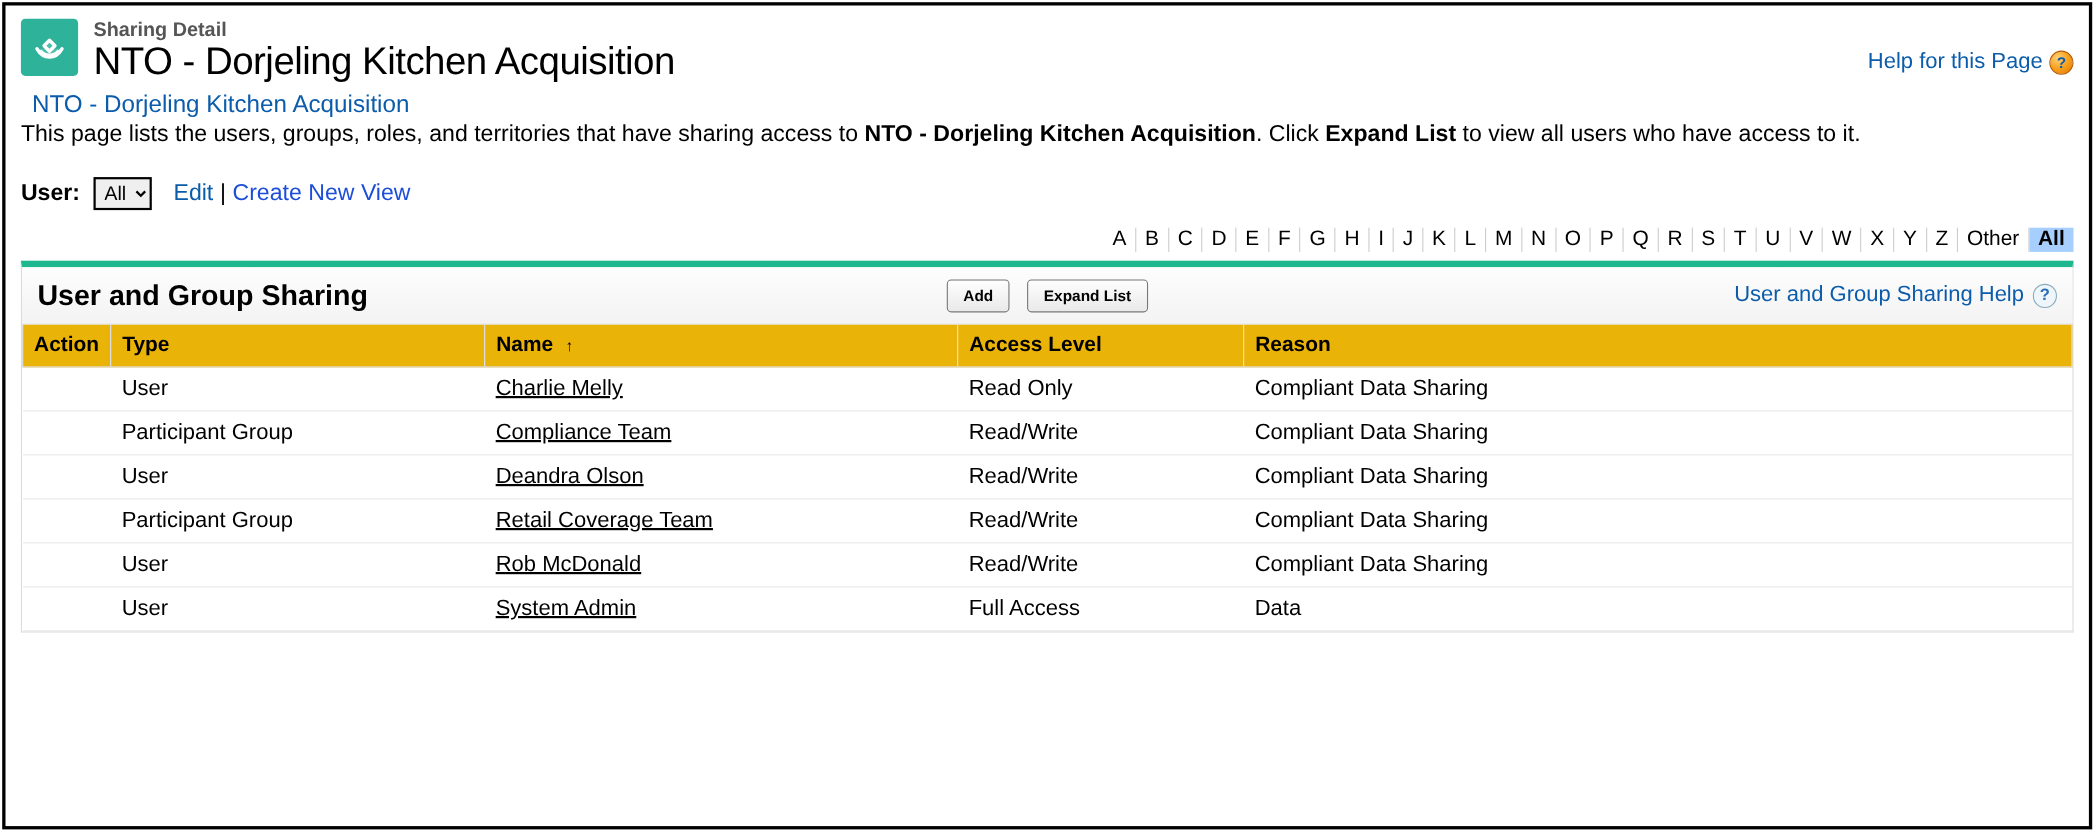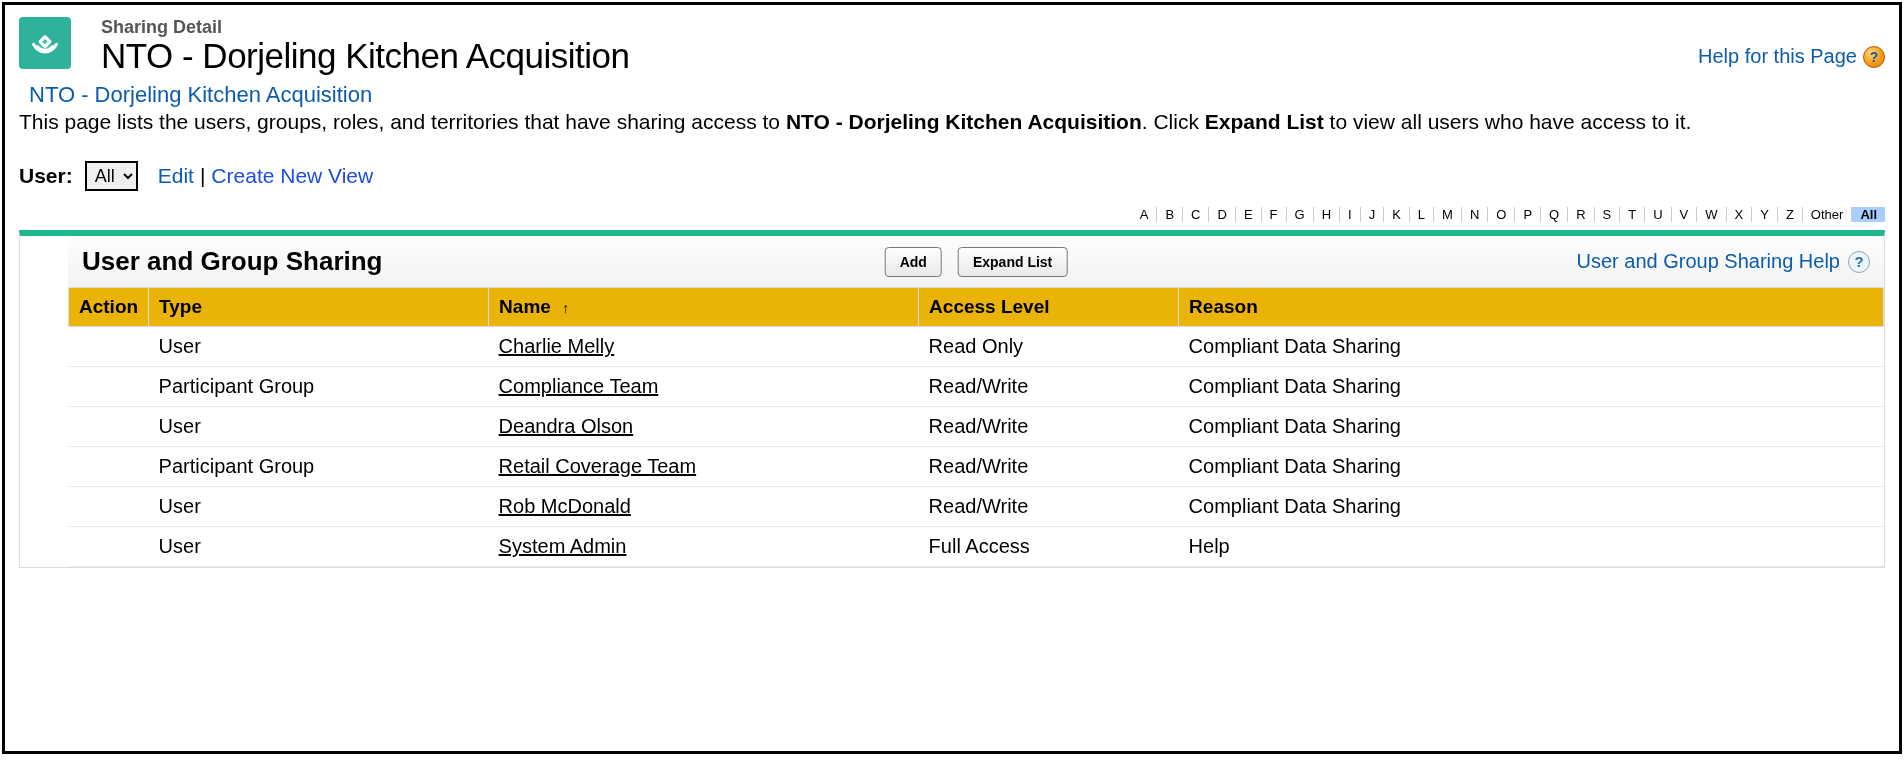--- a/index.html
+++ b/index.html
@@ -42,58 +42,57 @@
   }
   .record-icon {
     width: 52px; height: 52px;
     background: #2eb39a;
     border-radius: 4px;
     display:flex;align-items:center;justify-content:center;
     margin-right: 14px;
     flex-shrink:0;
   }
   .record-icon svg { width: 34px; height:34px; }
-  .head-text { display:flex; flex-direction:column;margin-left:16px; }
+  .head-text { display:flex; flex-direction:column; }
   .head-sub { font-size: 18px; font-weight:bold; color:#555;}
   .head-title { font-size: 35px; font-weight: 400; margin-top:-2px; letter-spacing:-0.5px;}
   .breadcrumb-link { color:#0b5cab; font-size:22px; margin: 6px 0 0 10px; display:inline-block; cursor:pointer;}
   .body-desc { font-size:21px; line-height:1.3; }
   .body-desc b { font-weight:bold;}
   .view-row { margin-top: 26px; font-size:21px; display:flex; align-items:center;}
   .view-row label{ font-weight:bold; margin-right:12px;}
   .view-select {
     font-size:18px; font-family:inherit; border:2px solid #000; padding:2px 4px;
   }
   .view-edit { margin-left:20px; color:#0b5cab; cursor:pointer;}
   .view-sep { margin:0 6px; color:#000;}
   .view-new { color:#1d4ed8; cursor:pointer;}
   .alpha-row {
     margin-top: 16px;
     text-align: right;
-    font-size: 13px;
+    font-size: 19px;
     color:#000;
     padding-right: 0;
   }
   .alpha-row .alpha-item{
     display:inline-block;
     padding: 0 8px;
     border-right: 1px solid #ccc;
     cursor:pointer;
   }
   .alpha-row .alpha-item:last-of-type{border-right:none;}
   .alpha-row .alpha-selected{
     background:#a6cfff;
     font-weight:bold;
     padding:0 8px;
   }
   .panel {
     margin-top:8px;
     border:1px solid #dcdcdc;
     border-top: 6px solid #1fb790;
-    padding-left: 48px;
   }
   .panel-head {
     display:flex;
     align-items:center;
     padding: 10px 14px;
     background: linear-gradient(#fdfdfd,#f3f3f3);
     position:relative;
   }
   .panel-title { font-size:26px; font-weight:bold; flex:0 0 auto;}
   .panel-buttons { margin-left:auto; margin-right:auto; display:flex; gap:16px; position:absolute; left:50%; transform:translateX(-50%);}
@@ -226,19 +225,19 @@
             <td>User</td>
             <td><a class="rec-link">Rob McDonald</a></td>
             <td>Read/Write</td>
             <td>Compliant Data Sharing</td>
           </tr>
           <tr>
             <td></td>
             <td>User</td>
             <td><a class="rec-link">System Admin</a></td>
             <td>Full Access</td>
-            <td>Help</td>
+            <td>Data</td>
           </tr>
         </tbody>
     </table>
   </div>
 
 </div>
 
 </body></html>

